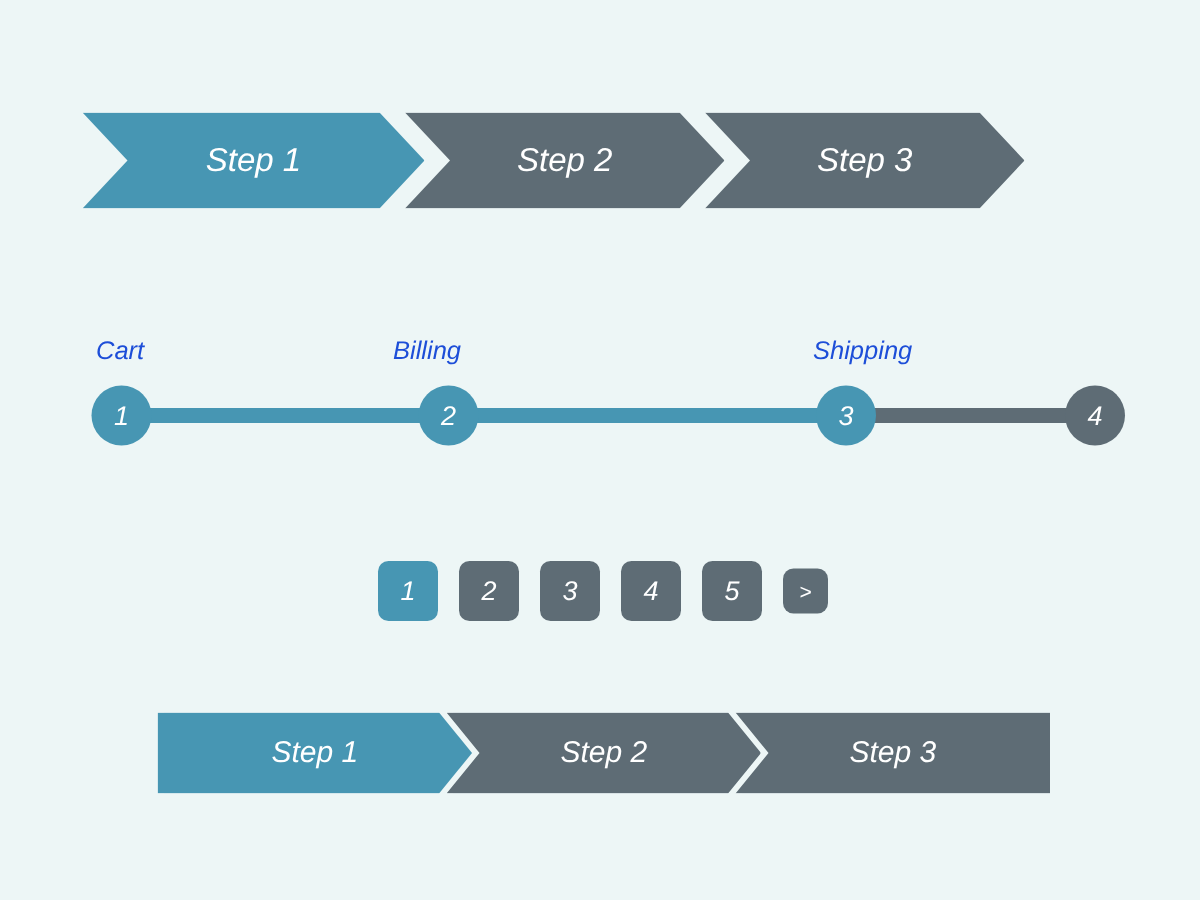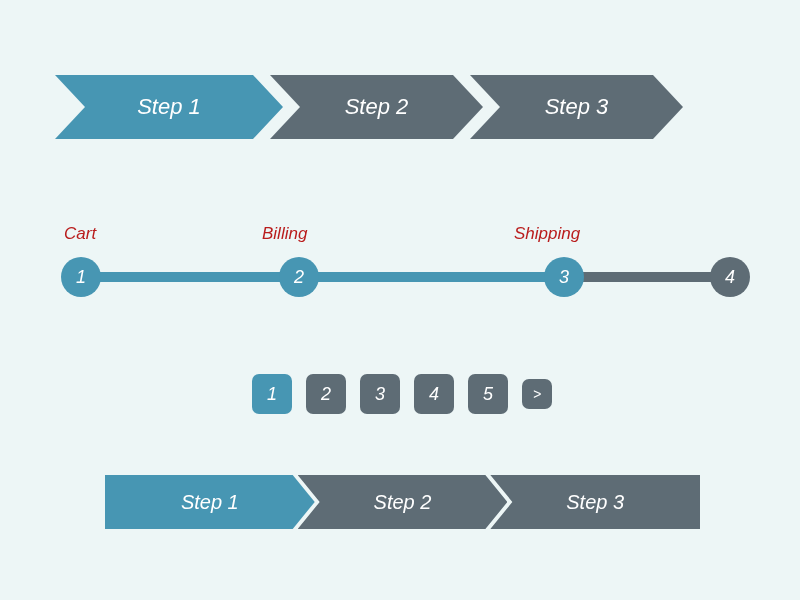--- a/index.html
+++ b/index.html
@@ -72,21 +72,21 @@
     align-items: center;
     justify-content: center;
     font-size: 18px;
   }
   .dot-node.active { background: #4796b3; }
   .dot-node.inactive { background: #5e6c75; }
   .dot-label {
     position: absolute;
     top: 0;
     font-size: 17px;
-    color: #b91c1c;
+    color: #1d4ed8;
   }
 
   
   .pagination {
     position: absolute;
     left: 0; right: 0;
     top: 370px;
     display: flex;
     justify-content: center;
     gap: 12px;
@@ -182,21 +182,21 @@
   <div class="dot-label" style="left:10px">Cart</div>
   <div class="dot-node active" style="left:7px">
     <span>1</span>
   </div>
 
   <div class="dot-label" style="left:208px">Billing</div>
   <div class="dot-node active" style="left:225px">
     <span>2</span>
   </div>
 
-  <div class="dot-label" style="left:460px">Shipping</div>
+  <div class="dot-label" style="left:488px">Shipping</div>
   <div class="dot-node active" style="left:490px">
     <span>3</span>
   </div>
 
   <div class="dot-node inactive" style="right:0">
     <span>4</span>
   </div>
 </div>
 
 <div class="pagination">

